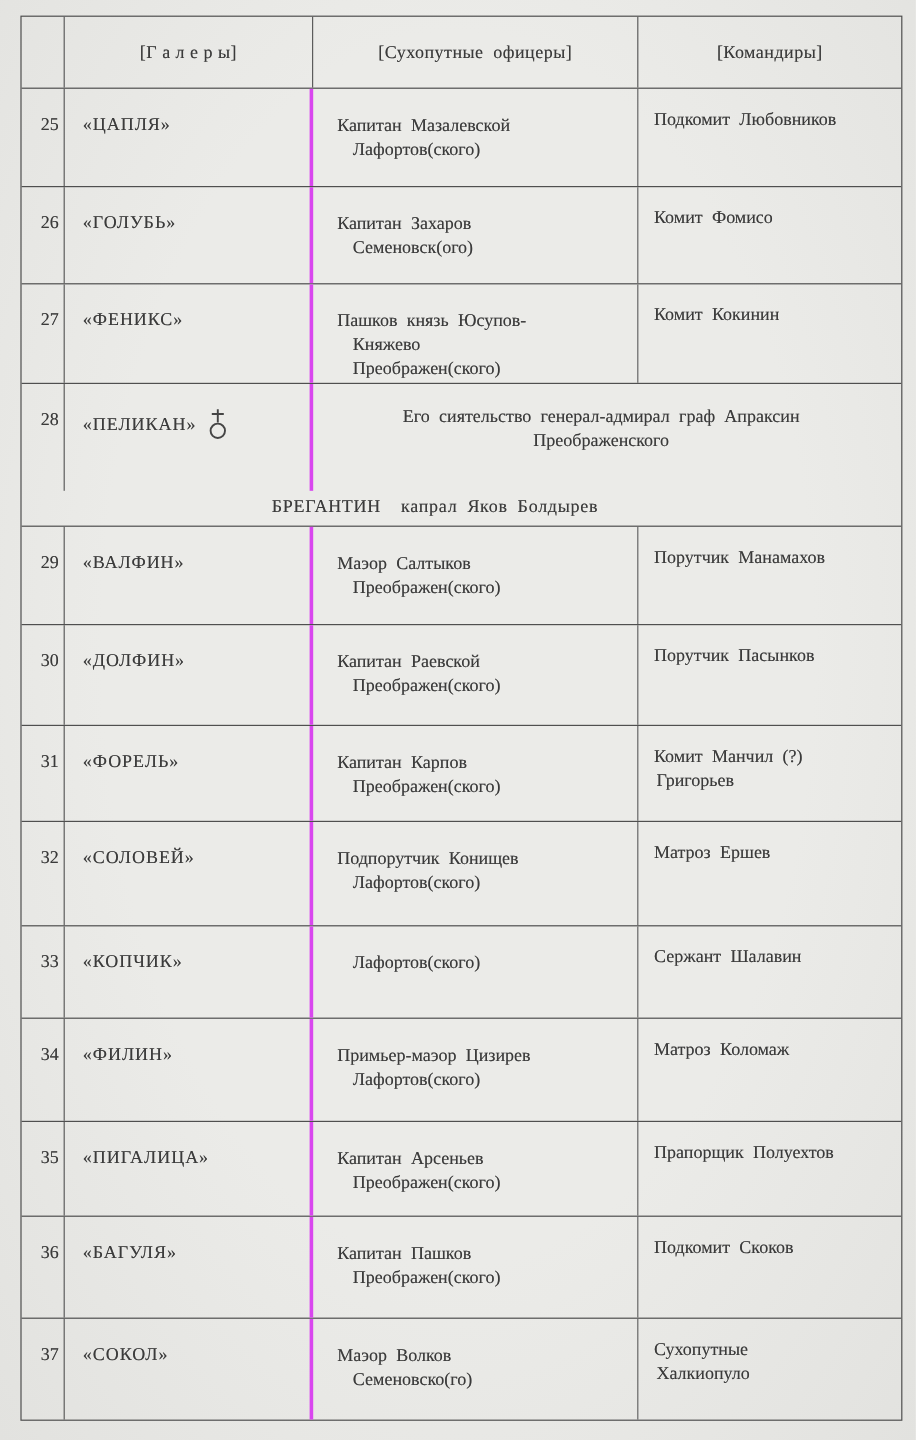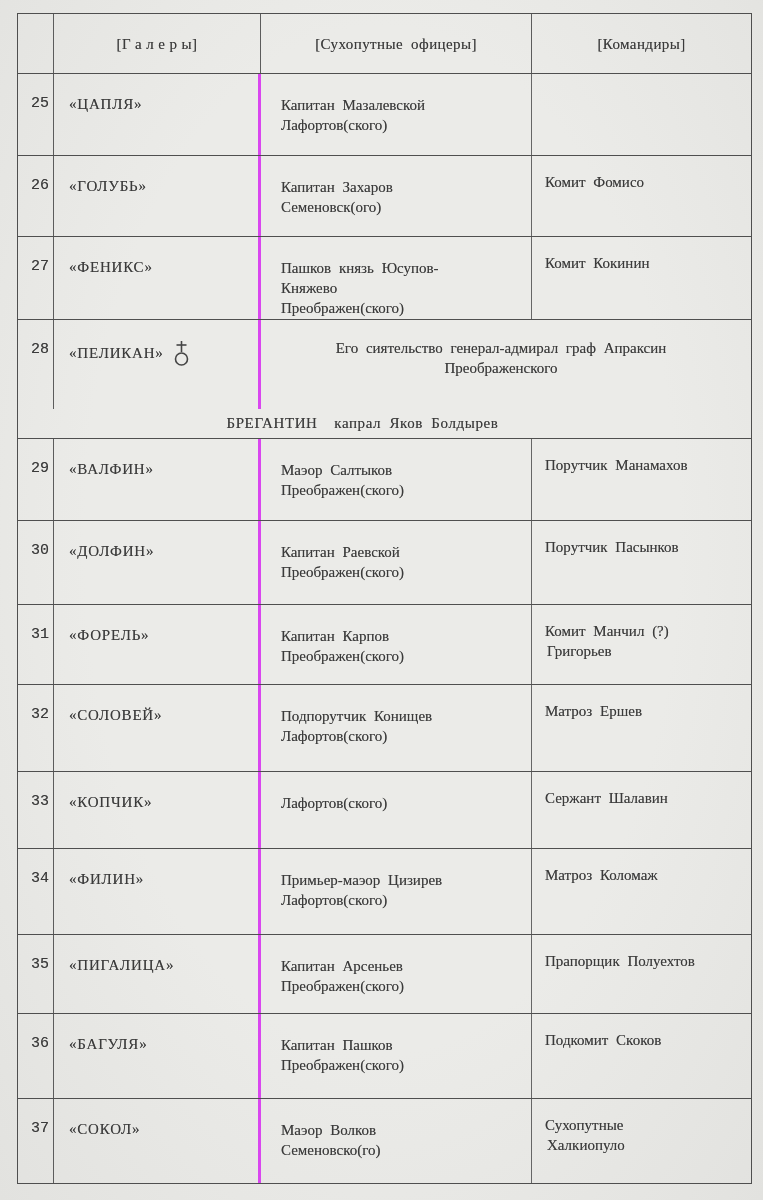--- a/index.html
+++ b/index.html
@@ -21,29 +21,29 @@
     text-shadow:0 0 .5px rgba(59,59,59,.55);
   }
   .hdr,.row{
     display:grid;grid-template-columns:36px 207px 271px 219px;
     box-sizing:border-box;
   }
   .row{border-top:1px solid #4f4f4f;}
   .hdr{height:59px;}
   .row28{grid-template-columns:36px 207px 490px;}
   .c{box-sizing:border-box;}
-  .c1{border-right:1px solid #5c5c5c;text-align:right;padding:20px 4px 0 0;font-family:Liberation Mono, monospace;}
+  .c1{border-right:1px solid #5c5c5c;text-align:right;padding:20px 4px 0 0;}
   .c2{border-right:3px solid #d946ef;padding:20px 0 0 15px;letter-spacing:.8px;}
   .c3{border-right:1px solid #666;padding:21px 0 0 20px;word-spacing:4px;}
   .c4{padding:16px 0 0 13px;word-spacing:4px;}
   .hdr .c{display:flex;align-items:center;justify-content:center;padding:0;text-align:center;letter-spacing:.4px;}
   .hdr .c1{border-right:1px solid #5c5c5c;}
   .hdr .c2{border-right:1px solid #5c5c5c;letter-spacing:.4px;}
   .hdr .c3{border-right:1px solid #5c5c5c;}
-  .indent{}
+  .indent{margin-left:13px;}
   .indent-sm{margin-left:2px;}
   .merged{grid-column:3/4;text-align:center;padding:18px 10px 0 0;word-spacing:4px;}
   .band{
     height:29px;display:flex;align-items:flex-start;justify-content:center;
     padding:4px 44px 0 0;box-sizing:border-box;
     white-space:pre;word-spacing:4px;letter-spacing:.6px;
   }
   .mark{display:inline-block;margin-left:10px;vertical-align:-9px;}
   .mark line,.mark circle{stroke:#454545;stroke-width:1.6;fill:none;}
 </style>
@@ -61,20 +61,24 @@
     <div class="c c4">[Командиры]</div>
   </div>
 
   <div class="row" style="height:82px">
     <div class="c c1">25</div>
     <div class="c c2">«ЦАПЛЯ»</div>
     <div class="c c3">
       <div>Капитан Мазалевской</div>
       <div class="indent">Лафортов(ского)</div>
       <div class="indent"></div>
+    </div>
+    <div class="c c4">
+      <div>Подкомит Любовников</div>
+      <div class="indent-sm"></div>
     </div>
   </div>
 
   <div class="row" style="height:81px">
     <div class="c c1">26</div>
     <div class="c c2">«ГОЛУБЬ»</div>
     <div class="c c3">
       <div>Капитан Захаров</div>
       <div class="indent">Семеновск(ого)</div>
       <div class="indent"></div>

